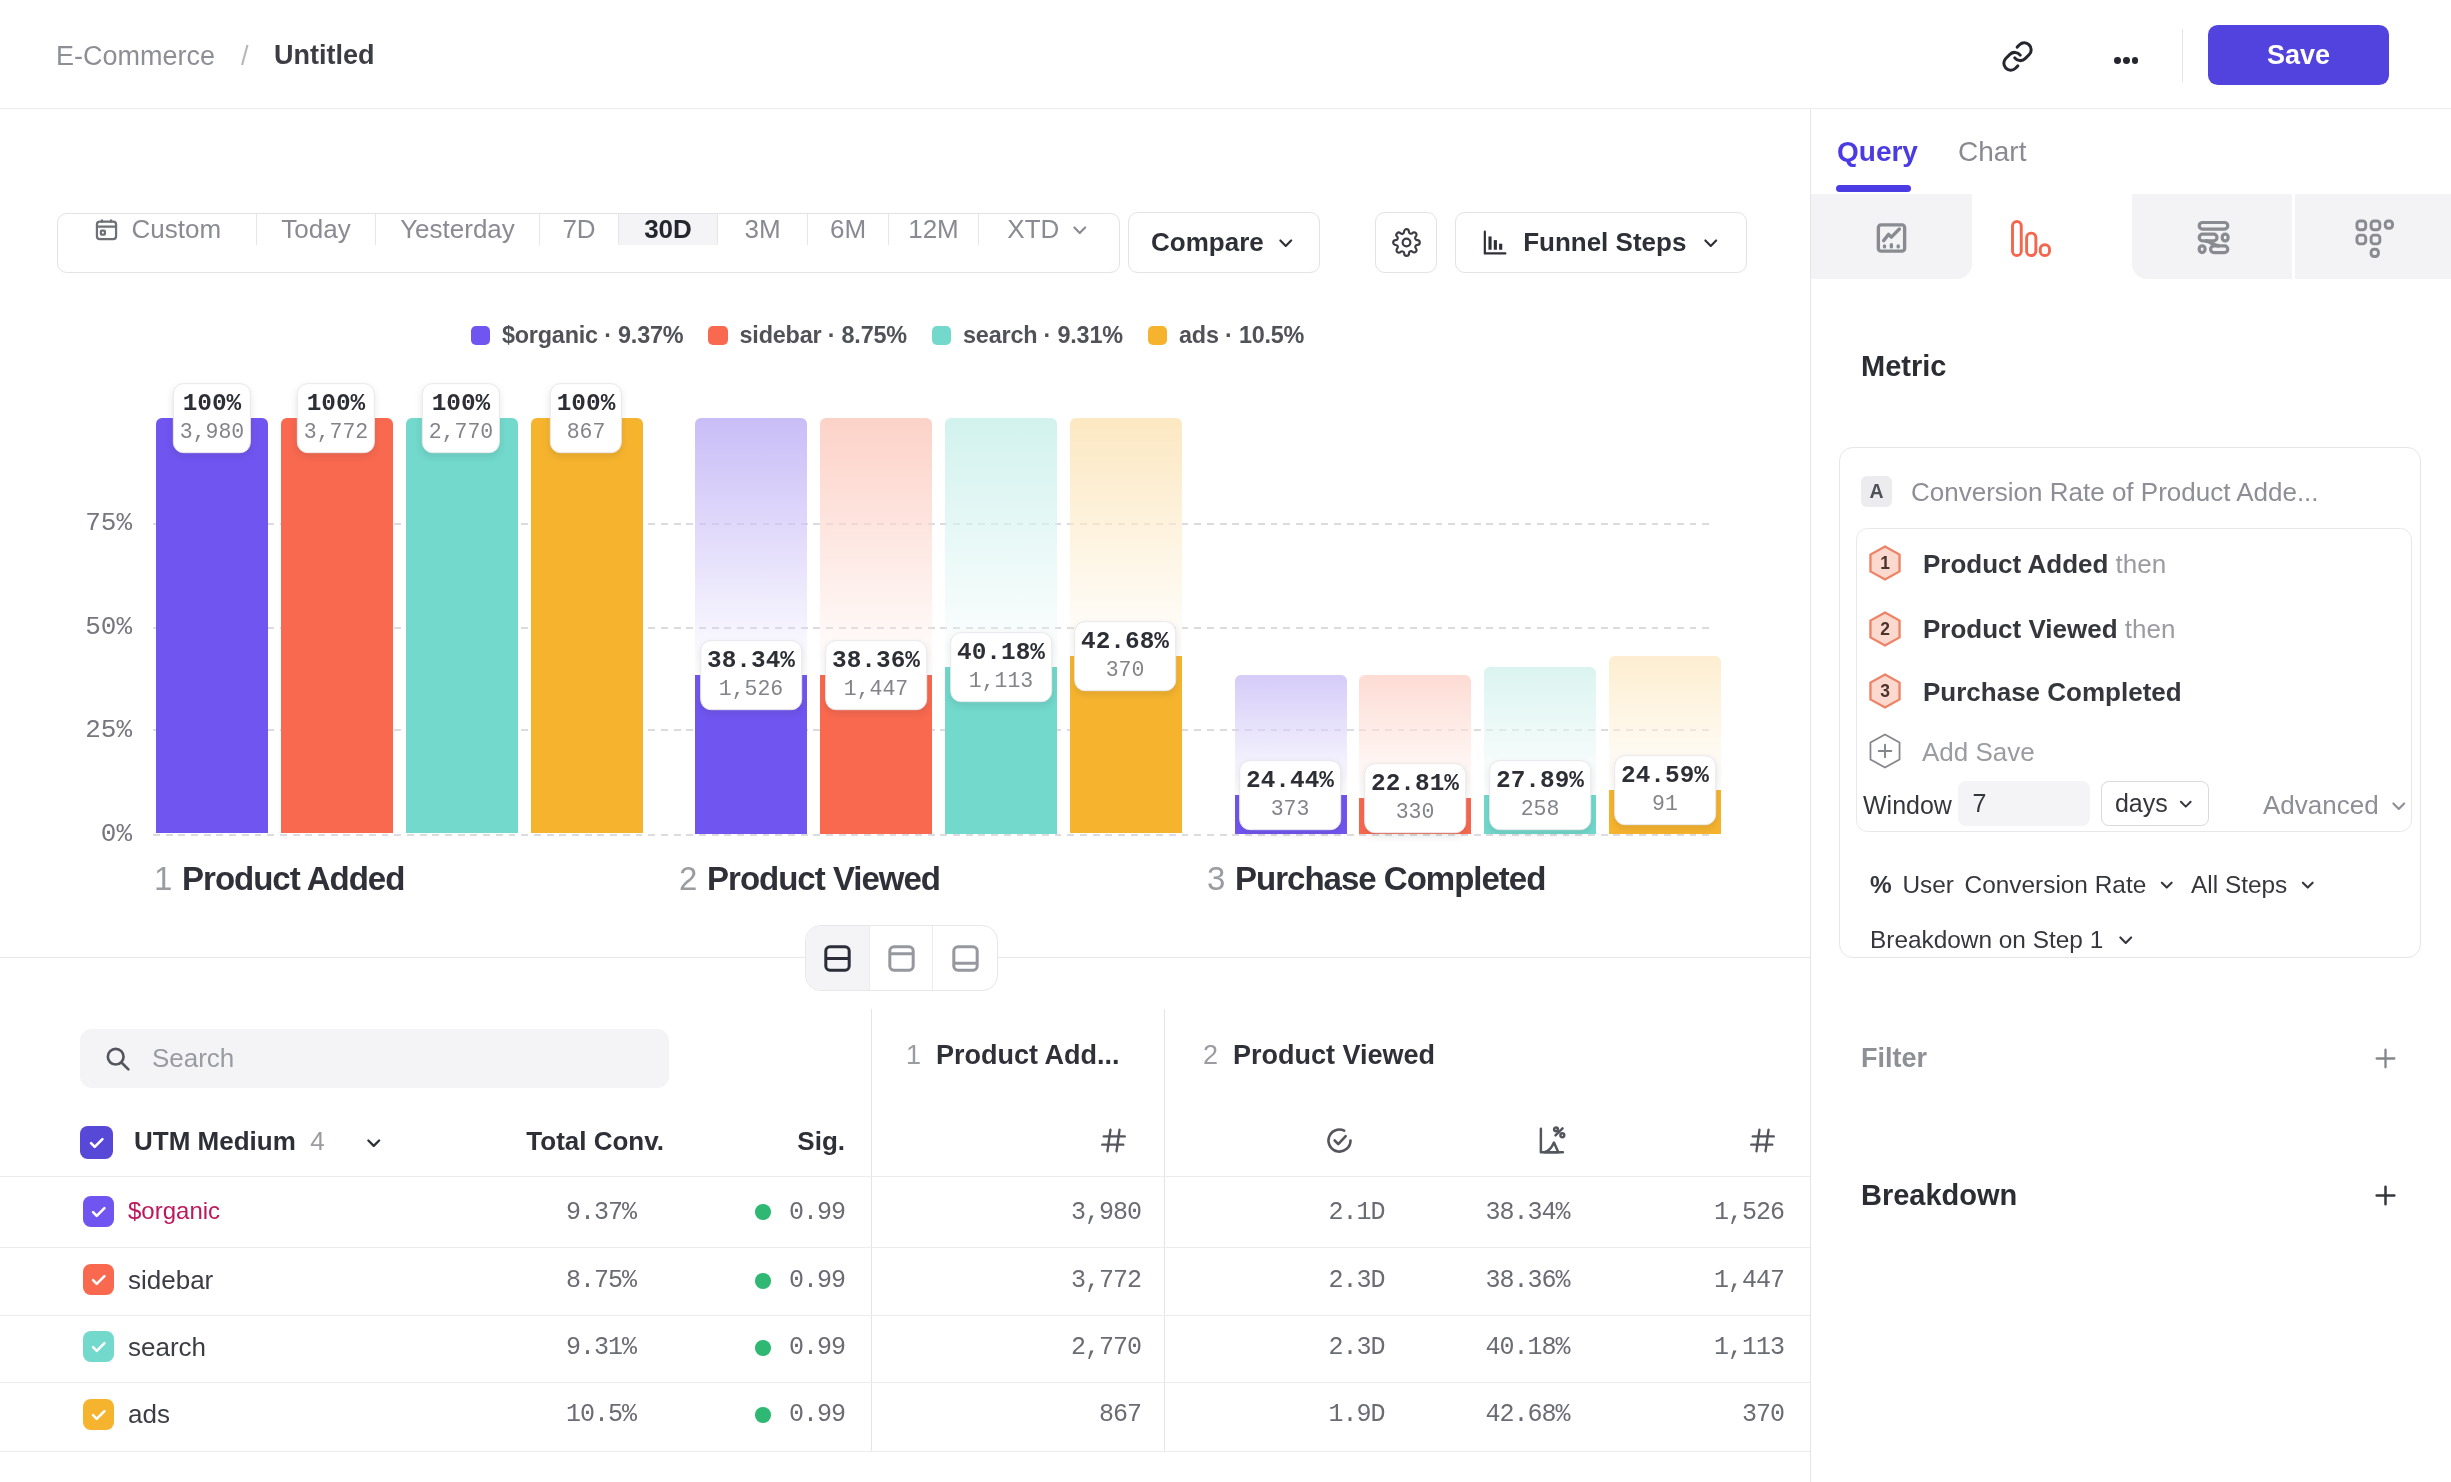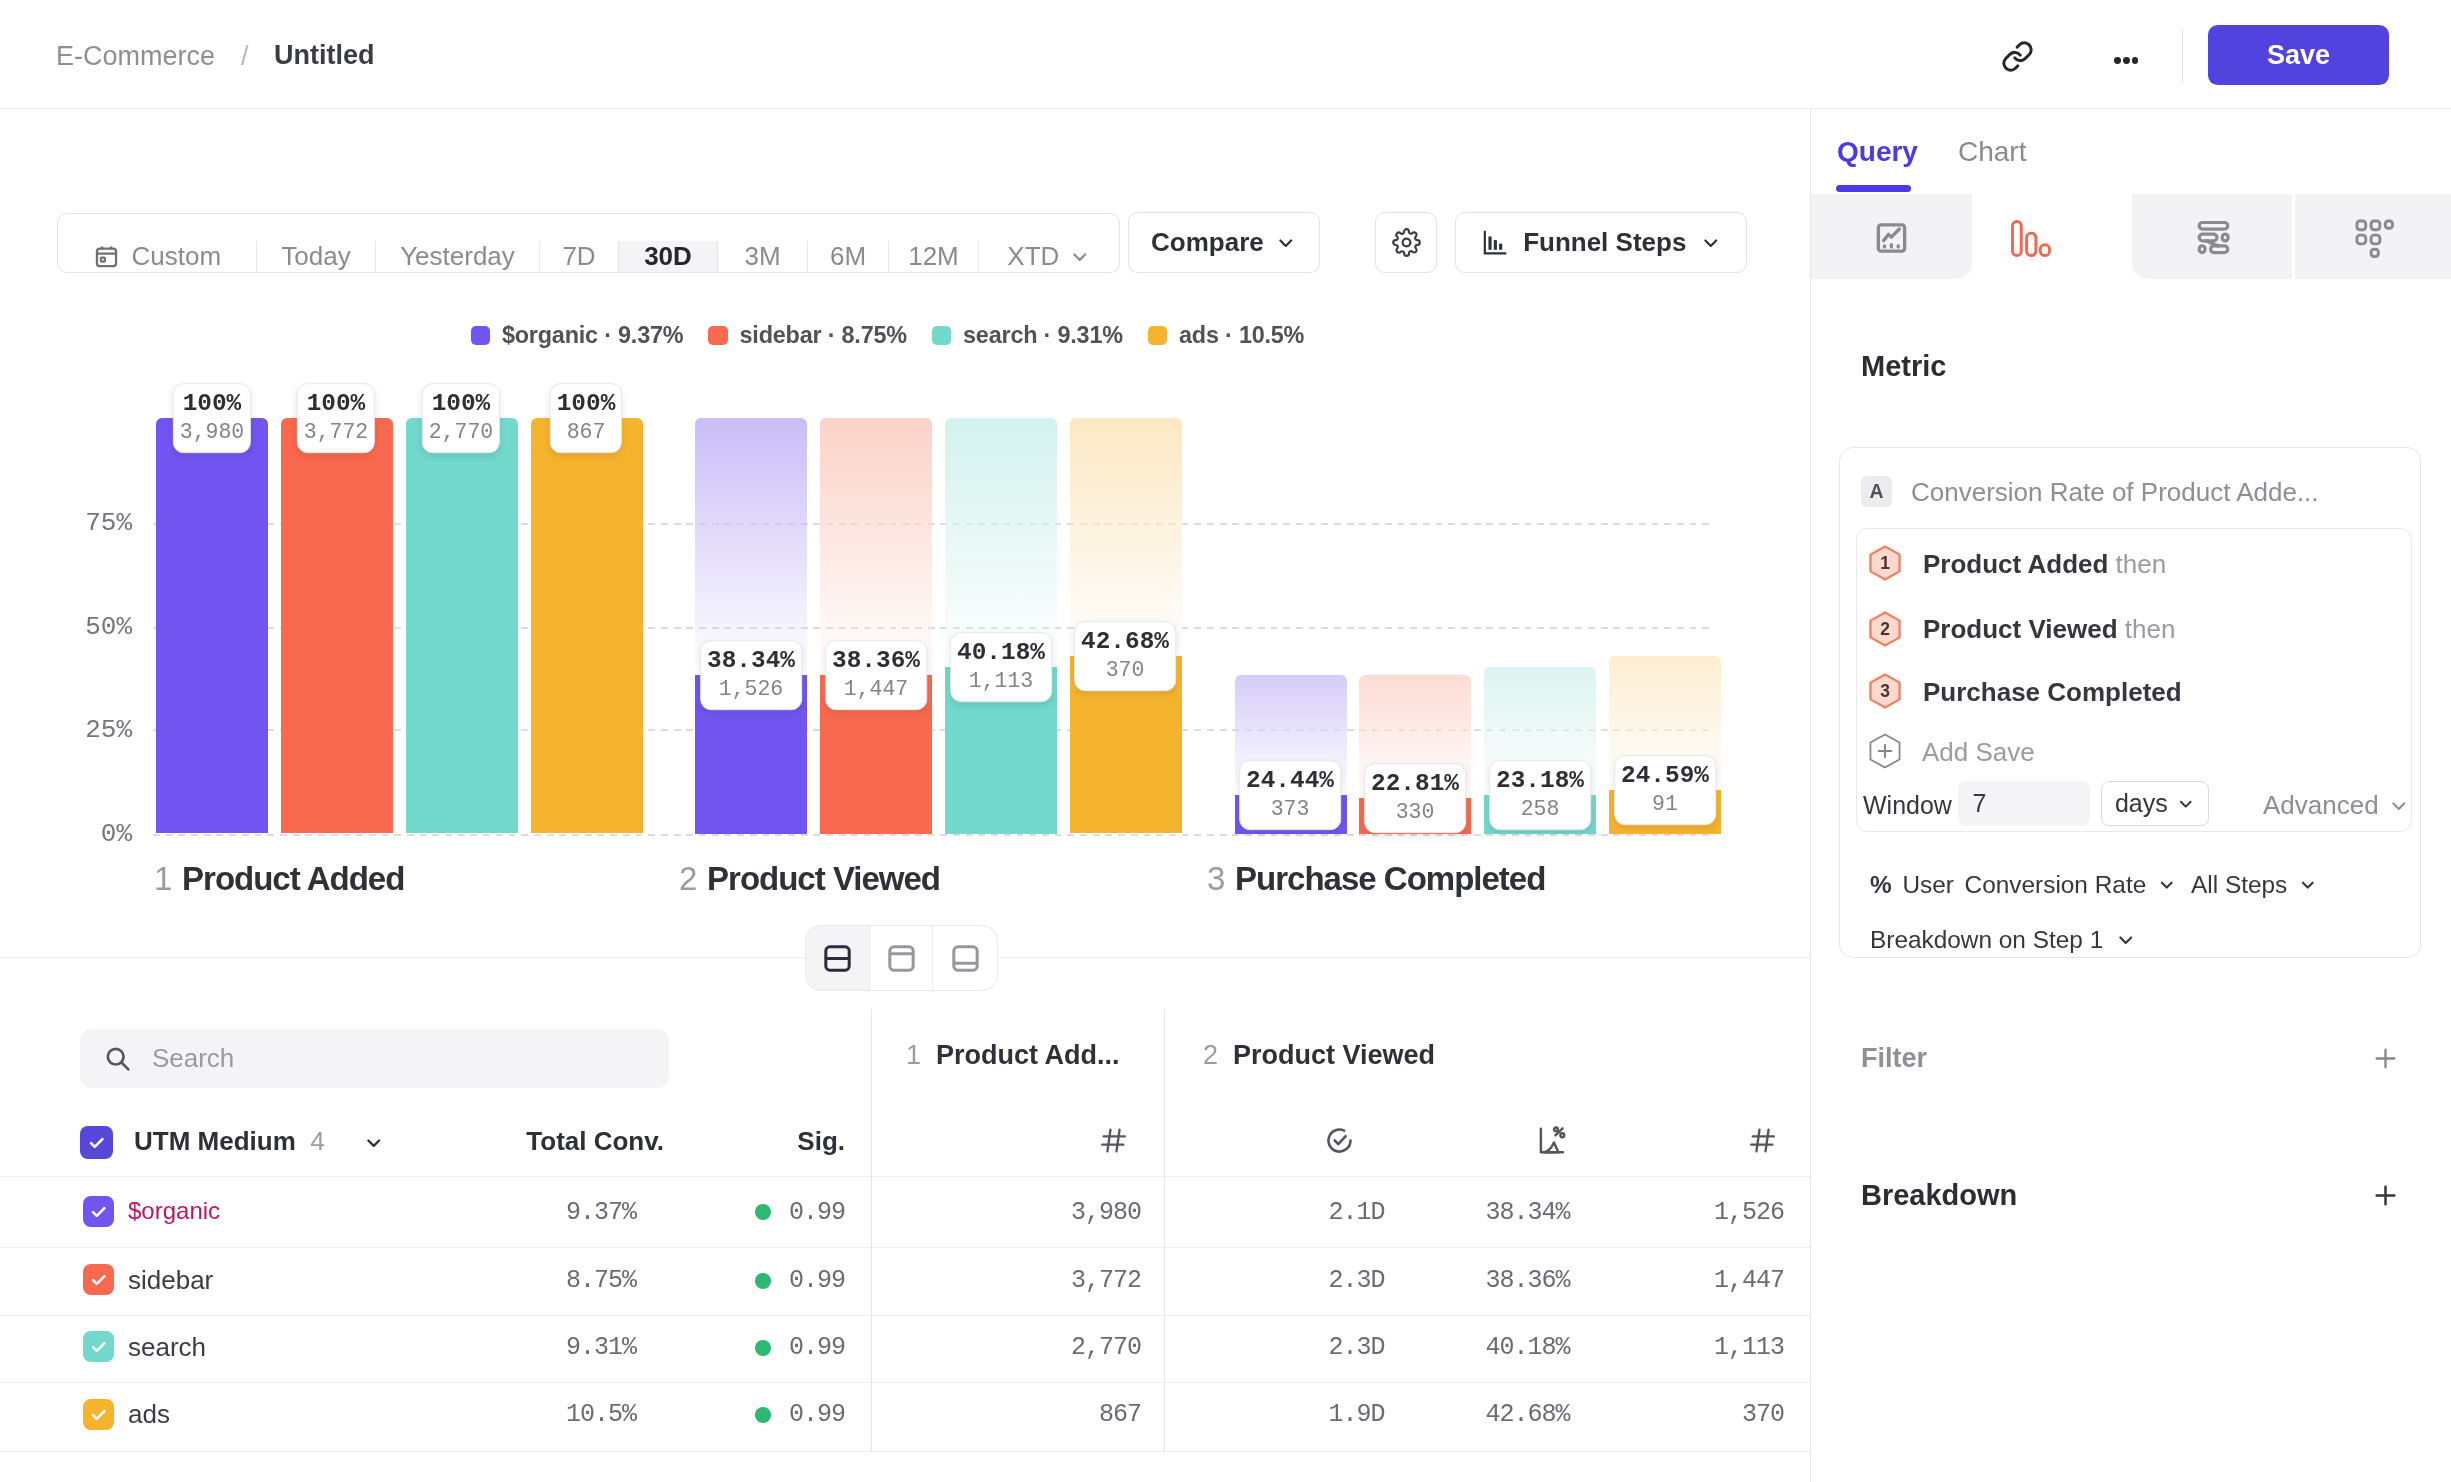--- a/index.html
+++ b/index.html
@@ -26,21 +26,21 @@
 <div class="abs" style="left:2114px;top:57px;display:flex;gap:2px;">
 <div style="width:6.8px;height:6.8px;border-radius:50%;background:#26272e;"></div>
 <div style="width:6.8px;height:6.8px;border-radius:50%;background:#26272e;"></div>
 <div style="width:6.8px;height:6.8px;border-radius:50%;background:#26272e;"></div>
 </div>
 
 <div class="abs" style="left:2182px;top:29px;width:1px;height:53px;background:#e4e4e8;"></div>
 
 <div class="abs" style="left:2208px;top:25px;width:181px;height:60px;background:#5243df;border-radius:9.8px;color:#fff;font-size:27px;font-weight:bold;display:flex;align-items:center;justify-content:center;">Save</div>
 
-<div class="abs" style="left:57px;top:213px;width:1063px;height:60px;border:1px solid #e3e3e7;border-radius:9.8px;display:flex;align-items:flex-end;overflow:hidden;background:#fff;">
+<div class="abs" style="left:57px;top:213px;width:1063px;height:60px;border:1px solid #e3e3e7;border-radius:9.8px;display:flex;align-items:flex-start;overflow:hidden;background:#fff;">
   <div style="width:199px;border-right:1px solid #e7e7ea;display:flex;align-items:center;justify-content:center;gap:11.7px;color:#8a8b92;font-size:26px;">
     <svg width="27" height="27" viewBox="0 0 24 24" fill="none" stroke="#6f7077" stroke-width="2">
           <rect x="3.5" y="5" width="17" height="15.5" rx="2.5"></rect>
           <path d="M3.5 9.5h17"></path>
           <path d="M8 3v3M16 3v3"></path>
           <rect x="7" y="13" width="3.6" height="3.6" rx="0.8"></rect>
         </svg>
     Custom
   </div>
   <div style="width:119px;border-right:1px solid #e7e7ea;display:flex;align-items:center;justify-content:center;color:#8a8b92;font-size:26px;">Today</div>
@@ -156,21 +156,21 @@
     </div>
 <div class="tip abs" style="left:1290px;top:795px;">
       <b>24.44%</b>
       <span>373</span>
     </div>
 <div class="tip abs" style="left:1415px;top:798px;">
       <b>22.81%</b>
       <span>330</span>
     </div>
 <div class="tip abs" style="left:1540px;top:795px;">
-      <b>23.18%</b>
+      <b>27.89%</b>
       <span>258</span>
     </div>
 <div class="tip abs" style="left:1665px;top:790px;">
       <b>24.59%</b>
       <span>91</span>
     </div>
 <style>
 .tip { transform:translate(-50%,-50%); background:#fff; border:1px solid #e9e9ec; border-radius:10.7px; box-shadow:0 2.9px 7.8px rgba(40,40,50,0.10); padding:6.8px 5.9px 7.8px; text-align:center; font-family:"Liberation Mono", monospace; white-space:nowrap; }
 .tip b { display:block; font-size:24.4px; color:#2e2f36; font-weight:bold; line-height:1.05;}
 .tip span { display:block; font-size:21.5px; color:#83848a; margin-top:4.9px; line-height:1.05;}

